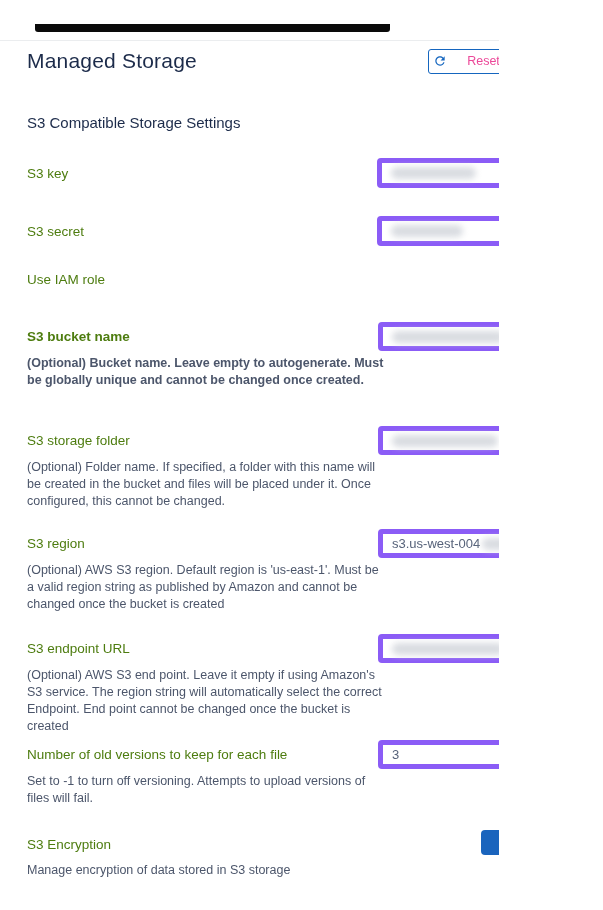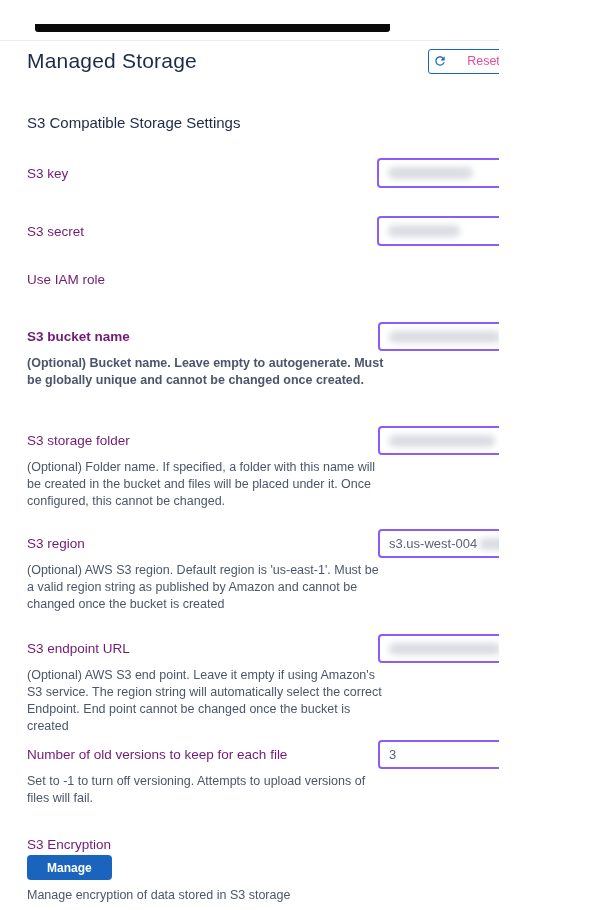--- a/index.html
+++ b/index.html
@@ -10,24 +10,24 @@
 
   .row{position:absolute;left:27px;width:539px;}
   .flexrow{display:flex;justify-content:space-between;align-items:center;}
 
   .page-title{font-size:21px;font-weight:400;letter-spacing:.2px;color:#1c2b4a;}
   .btn-outline{display:flex;align-items:center;gap:20px;height:25px;padding:0 4px;background:#fff;
                border:1px solid #1566bf;border-radius:3px;color:#ec4899;font-size:12.5px;font-weight:500;cursor:pointer;}
   .btn-outline svg{transform:scaleX(-1);}
   .section-heading{font-size:15px;font-weight:400;color:#1c2b4a;}
 
-  .field-label{font-size:13.5px;color:#701a75;line-height:29px;}
+  .field-label{font-size:13.5px;color:#4d7c0f;line-height:29px;}
   .desc{margin-top:4px;max-width:362px;font-size:12.5px;line-height:17px;color:#4c566b;}
 
-  .input-box{box-sizing:border-box;width:188px;height:29px;background:#fff;border:2px solid #8b5cf6;
+  .input-box{box-sizing:border-box;width:188px;height:29px;background:#fff;border:5px solid #8b5cf6;
              border-radius:4px;display:flex;align-items:center;padding:0 9px;font-size:13px;color:#57637a;}
   .group{display:flex;align-items:stretch;height:30px;}
   .group .input-box{width:165px;height:30px;border-radius:4px;}
   .eye-box{width:26px;background:#e9ecef;border-radius:0 4px 4px 0;display:flex;align-items:center;
            justify-content:center;margin-left:-2px;cursor:pointer;}
   .blob{height:12px;border-radius:6px;background:#d9dce1;filter:blur(3px);}
 
   .toggle{position:relative;width:30px;height:16px;background:#e1e4e8;border-radius:8px;cursor:pointer;}
   .toggle .knob{position:absolute;left:1px;top:1px;width:14px;height:14px;border-radius:50%;background:#fff;
                 box-shadow:0 1px 2px rgba(0,0,0,.28);}
@@ -148,21 +148,21 @@
     <div class="flexrow">
       <span class="field-label">Number of old versions to keep for each file</span>
       <div class="input-box">
         <span>3</span>
       </div>
     </div>
     <div class="desc">Set to -1 to turn off versioning. Attempts to upload versions of files will fail.</div>
   </div>
 
   <div class="row" style="top:806px;">
-    <div class="flexrow" style="align-items:flex-start;flex-direction:column;">
+    <div class="flexrow" style="align-items:flex-start;">
       <span class="field-label" style="line-height:20px;margin-top:5px;">S3 Encryption</span>
       <button class="btn-solid">Manage</button>
     </div>
     <div class="desc" style="margin-top:7px;">Manage encryption of data stored in S3 storage</div>
   </div>
 
 
   <div class="clipped-desc">Verify S3 settings and auto-configures any needed S3 configuration</div>
   <div class="bottom-dots"></div>
   <div class="bottom-line"></div>

